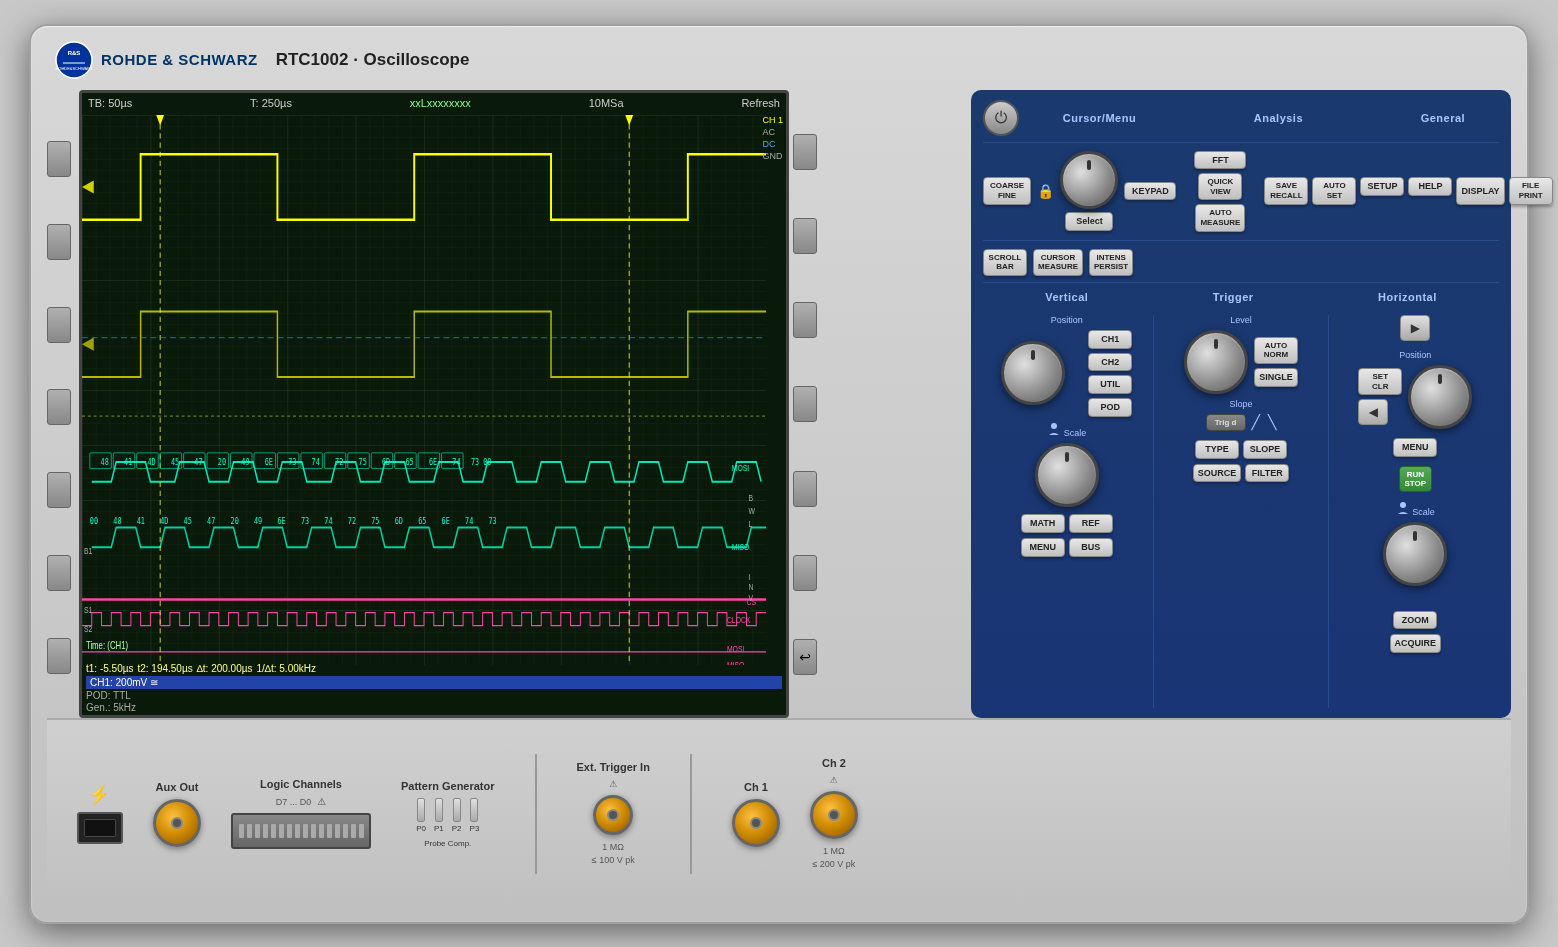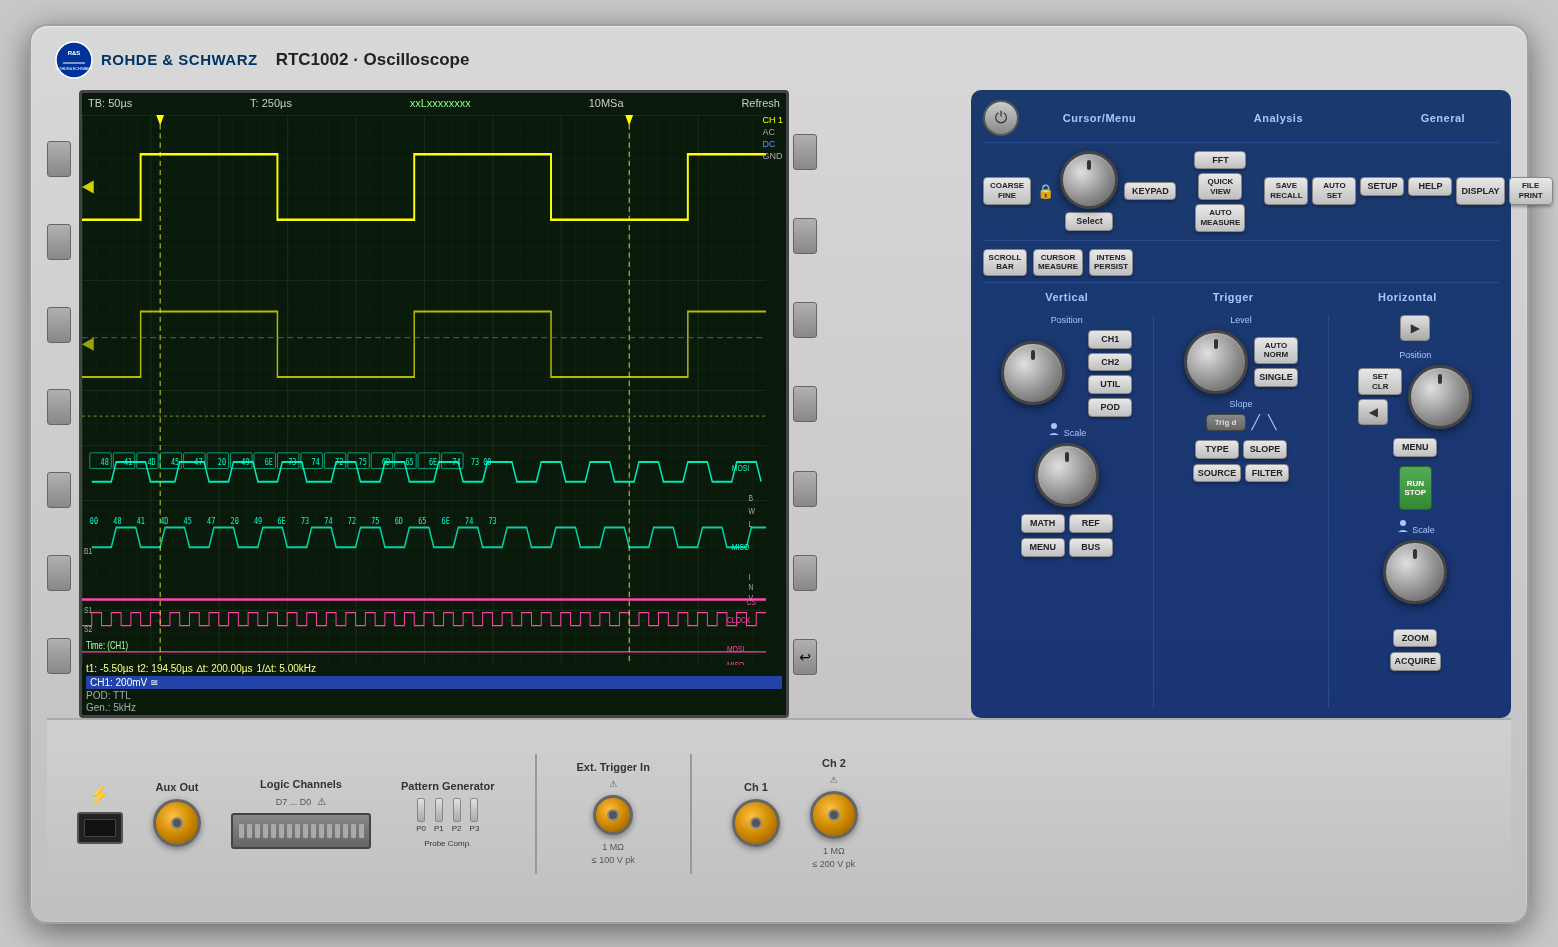--- a/index.html
+++ b/index.html
@@ -295,21 +295,21 @@
       color: #333;
     }
 
     .run-stop-btn {
       background: linear-gradient(180deg, #55aa55 0%, #338833 100%);
       color: #fff;
       font-size: 8px;
       font-weight: bold;
       border: 1px solid #226622;
       border-radius: 4px;
-      padding: 12px 5px;
+      padding: 3px 5px;
       cursor: pointer;
       text-align: center;
     }
 
     
     .bottom-panel {
       height: 190px;
       background: linear-gradient(180deg, #d0d0d0 0%, #c0c0c0 100%);
       border-top: 2px solid #aaa;
       display: flex;

